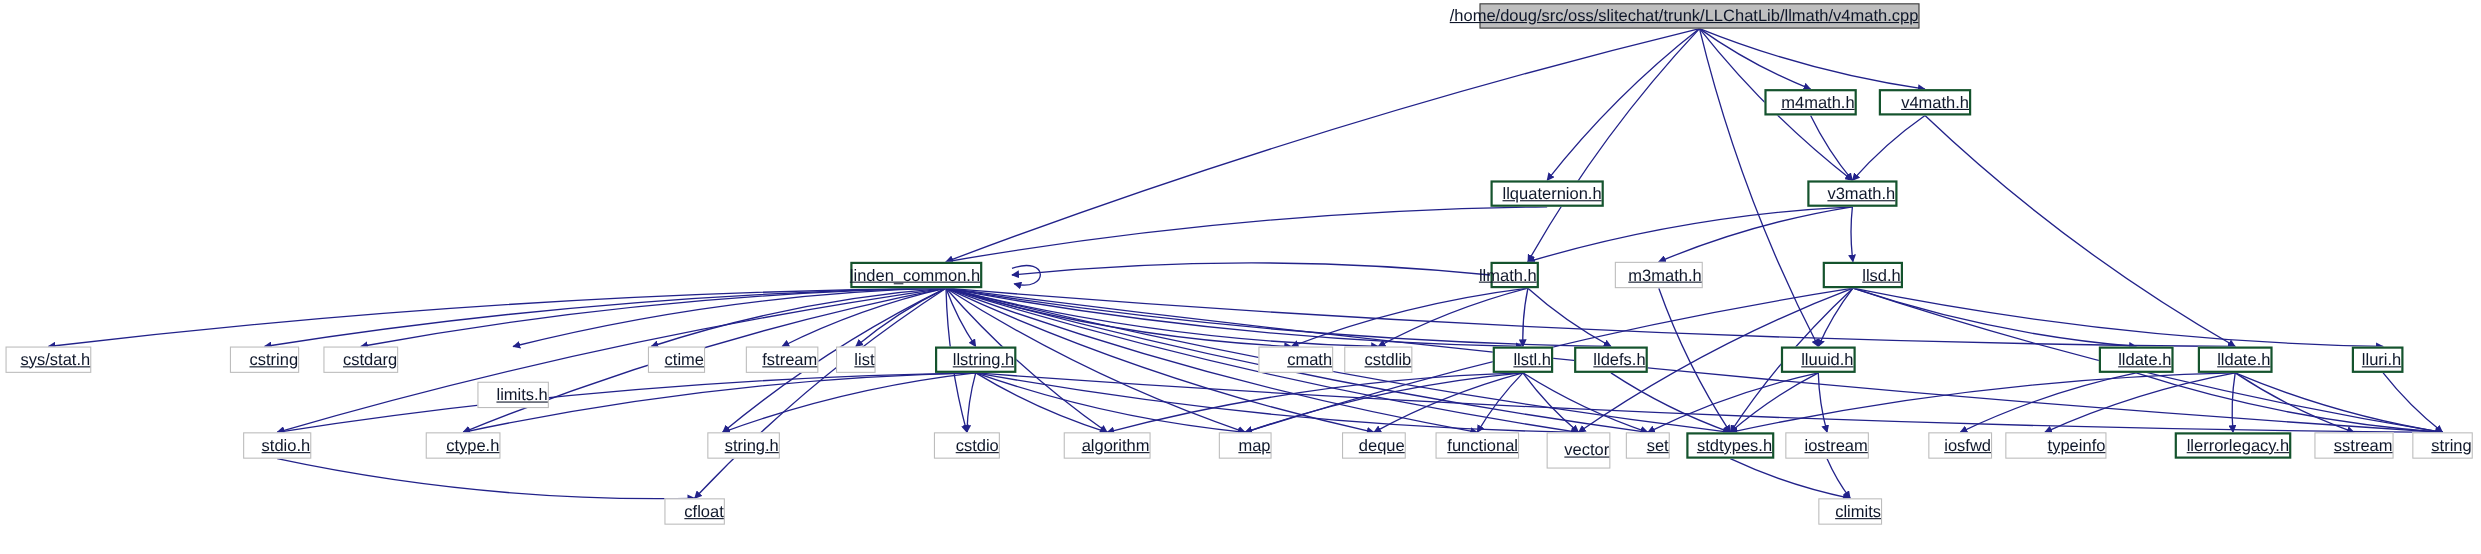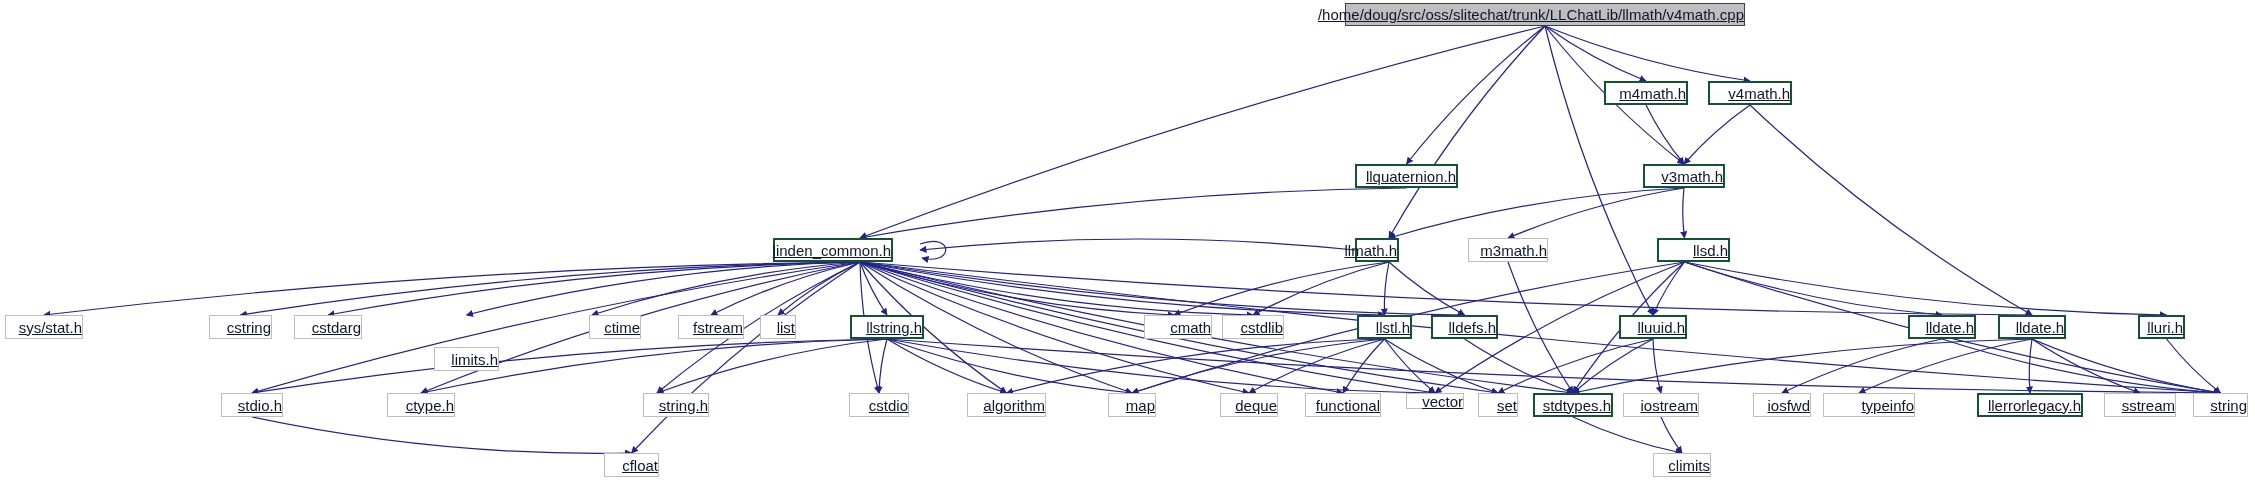--- a/index.html
+++ b/index.html
@@ -220,21 +220,21 @@
       </div>
       <div class="node" style="left: 1108px; top: 393px; width: 48px; height: 24px;">
         <span>map</span>
       </div>
       <div class="node" style="left: 1220px; top: 393px; width: 58px; height: 24px;">
         <span>deque</span>
       </div>
       <div class="node" style="left: 1305px; top: 393px; width: 76px; height: 24px;">
         <span>functional</span>
       </div>
-      <div class="node" style="left: 1406px; top: 393px; width: 58px; height: 16px;">
+      <div class="node" style="left: 1406px; top: 393px; width: 58px; height: 33px;">
         <span>vector</span>
       </div>
       <div class="node" style="left: 1478px; top: 393px; width: 40px; height: 24px;">
         <span>set</span>
       </div>
       <div class="node strong" style="left: 1533px; top: 393px; width: 80px; height: 24px;">
         <span>stdtypes.h</span>
       </div>
       <div class="node" style="left: 1623px; top: 393px; width: 76px; height: 24px;">
         <span>iostream</span>

